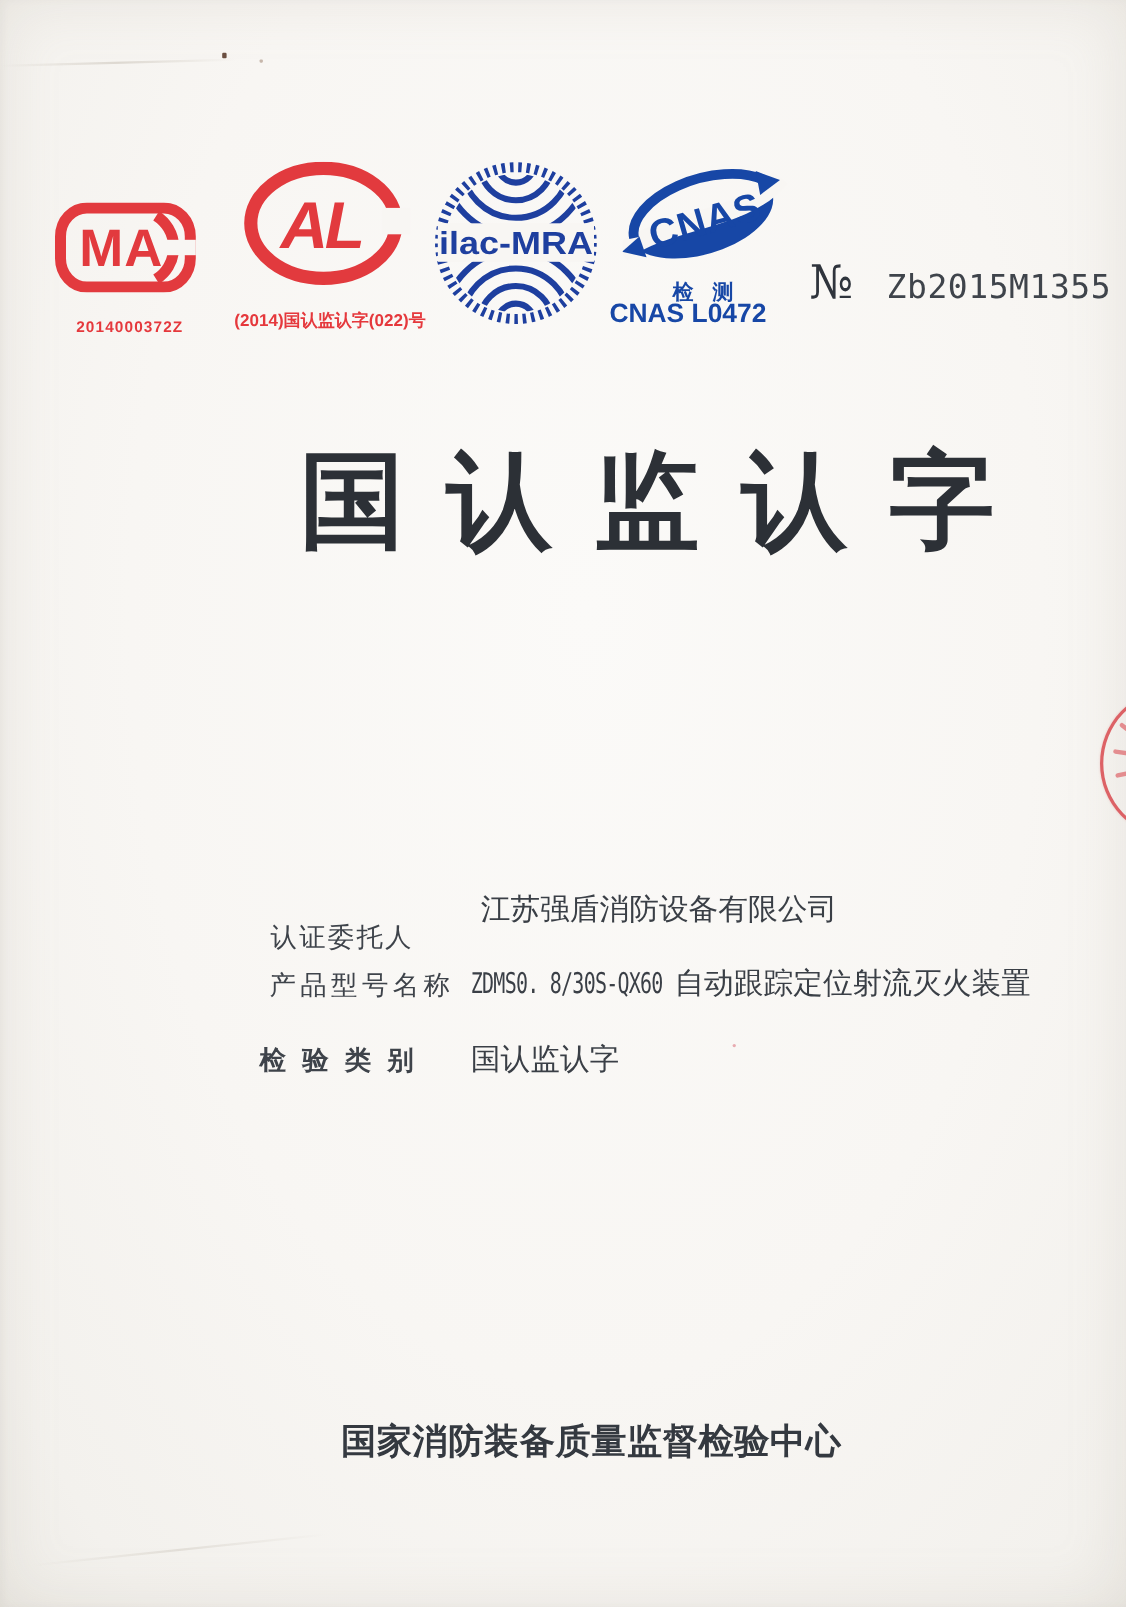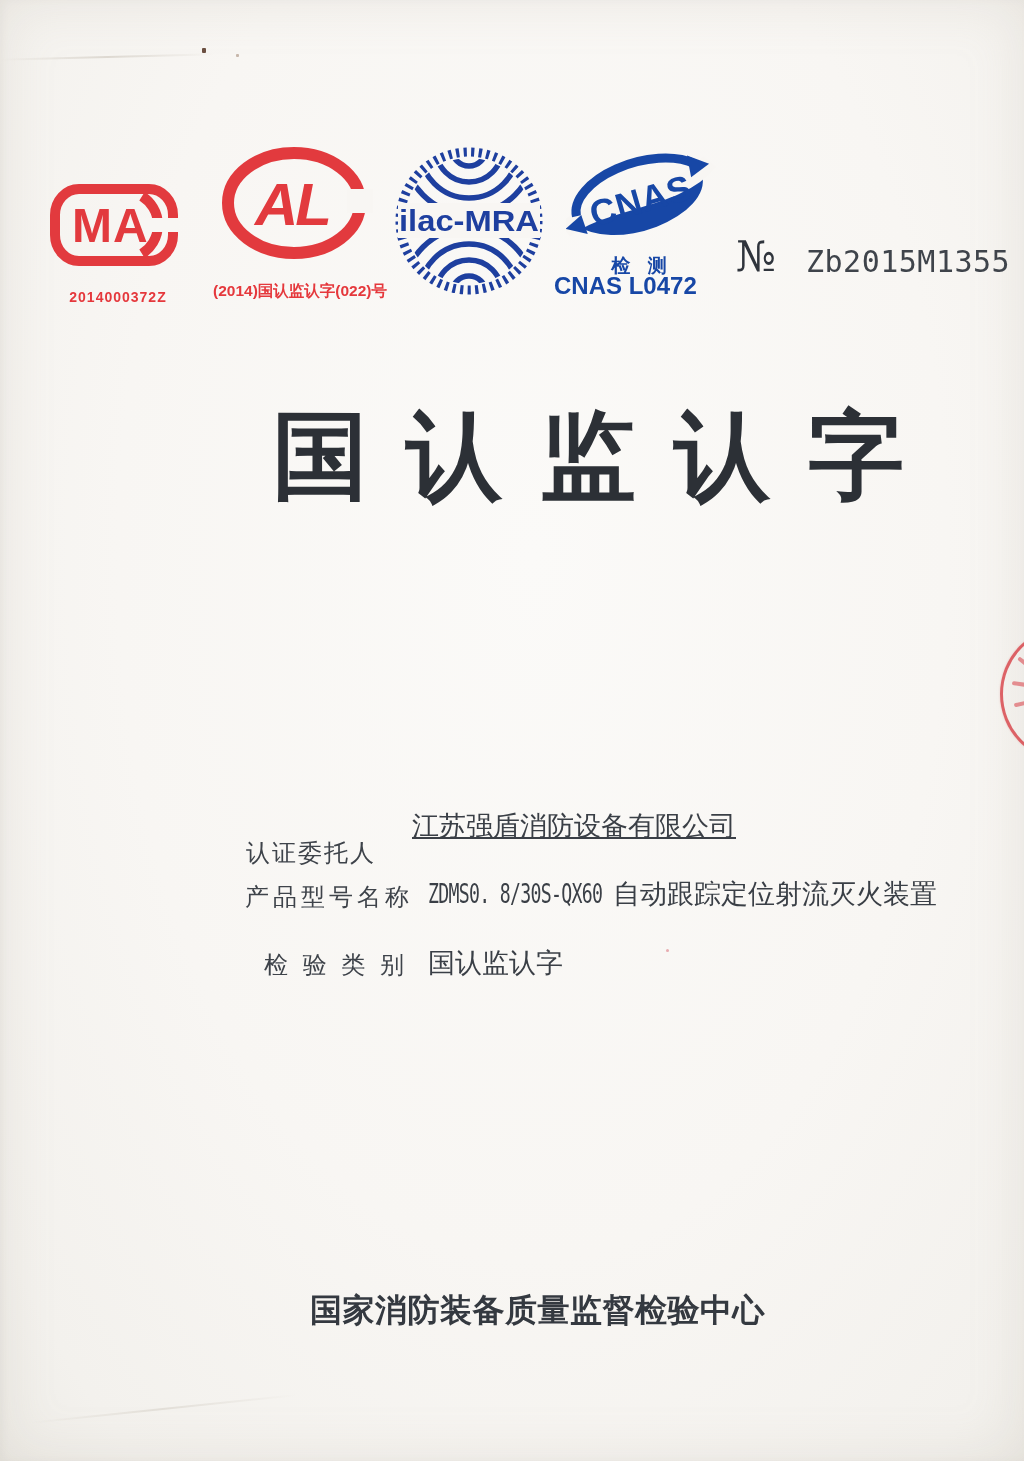--- a/index.html
+++ b/index.html
@@ -46,31 +46,31 @@
   .title{
     left:272px;top:406px;
     font-size:96px;font-weight:700;color:#2c3036;
     letter-spacing:38px;line-height:1.05;white-space:nowrap;
   }
   
   .fld{white-space:nowrap;line-height:1;}
   .fld-label{color:#3e434a;font-size:24px;}
   .fld-value{color:#3a3f46;font-size:27px;}
   .lbl1{left:246px;top:817px;letter-spacing:2px;margin-top:24px;}
-  .val1{left:412px;top:813px;text-decoration:underline;}
+  .val1{left:437px;top:813px;}
   .lbl2{left:245px;top:885px;letter-spacing:4px;}
   .val2{left:428px;top:881px;}
   .model-code{
     display:inline-block;
     font-family:"DejaVu Sans Mono","Liberation Mono",monospace;
     font-size:26px;letter-spacing:-1px;
     transform:scaleX(0.7);transform-origin:left center;
     margin-right:-64px; 
   }
-  .lbl3{left:264px;top:953px;word-spacing:8px;}
+  .lbl3{left:236px;top:953px;word-spacing:8px;font-weight:bold;}
   .val3{left:428px;top:950px;}
   
   .issuer{
     left:310px;top:1289px;
     font-size:32px;font-weight:600;color:#343940;
     letter-spacing:0.5px;white-space:nowrap;
   }
   
   .seal{
     left:1000px;top:627px;width:124px;height:128px;

